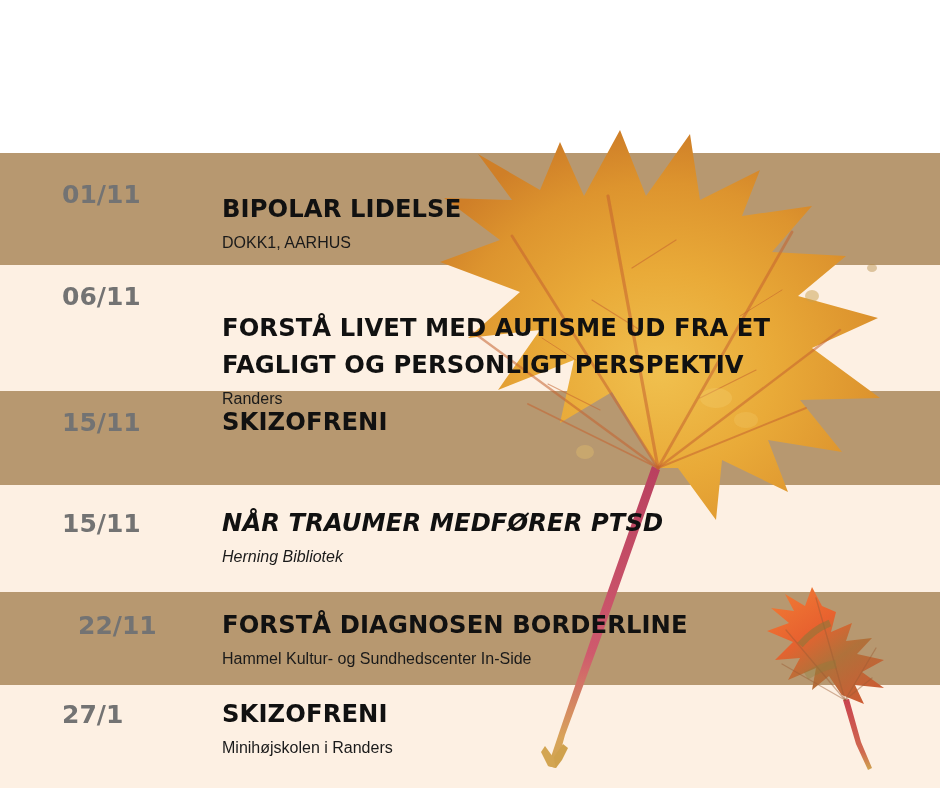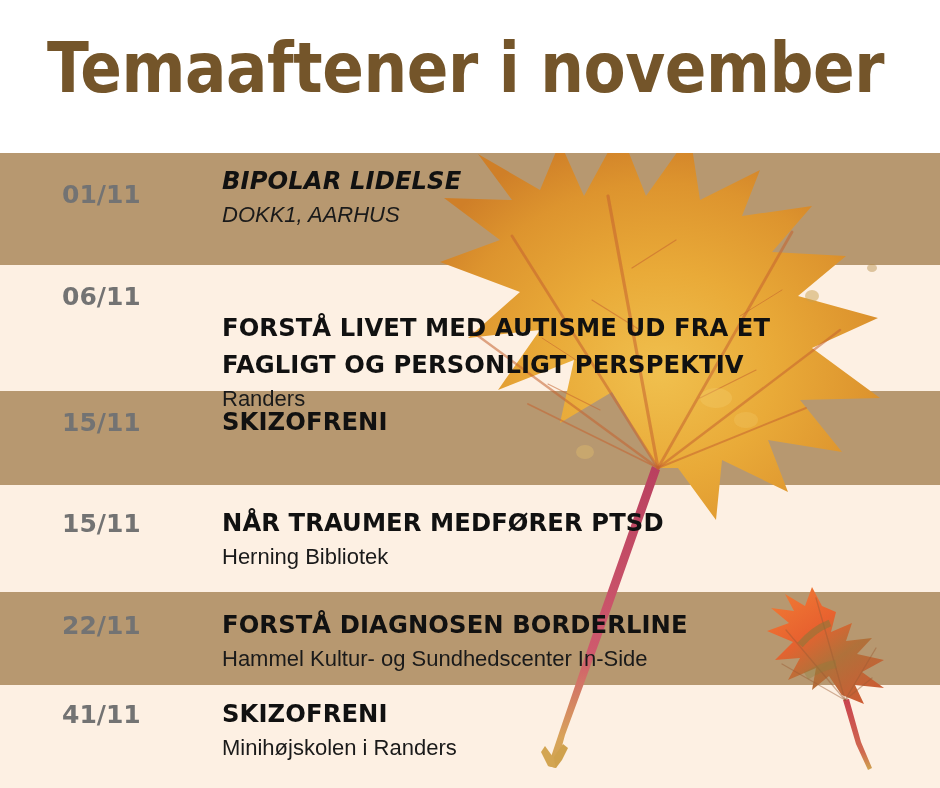--- a/index.html
+++ b/index.html
@@ -93,21 +93,21 @@
     line-height: 37px;
     letter-spacing: 0.1px;
     color: #111111;
     transform: scaleX(0.97);
     transform-origin: left top;
     white-space: nowrap;
   }
   .row-venue {
     font-family: "Liberation Sans", sans-serif;
     font-weight: 400;
-    font-size: 22px;
+    font-size: 16px;
     line-height: 29px;
     color: #1a1a1a;
     white-space: nowrap;
     margin-top: 1px;
   }
 </style>
 </head>
 <body>
 
 <div id="poster">
@@ -203,50 +203,47 @@
           <path d="M845,700 L876,648"></path>
           <path d="M845,700 L782,664"></path>
           <path d="M845,700 L872,678"></path>
         </g>
         <path d="M800,645 q14,-16 30,-22" stroke="#7e7a3a" stroke-opacity="0.5" stroke-width="7" fill="none"></path>
         <path d="M806,676 q16,-10 30,-12" stroke="#8a7f3c" stroke-opacity="0.35" stroke-width="8" fill="none"></path>
       </g>
     </svg>
   </div>
 
-  <div class="header">
-    <div class="poster-title">Temaaftener i november</div>
-  </div>
 
   <div class="rows">
       <div class="row-date" style="top: 179px;">01/11</div>
-      <div class="row-body" style="top: 162px; font-style: italic;">
+      <div class="row-body" style="top: 190px;">
         <div class="row-title">BIPOLAR LIDELSE</div>
         <div class="row-venue">DOKK1, AARHUS</div>
       </div>
       <div class="row-date" style="top: 281px;">06/11</div>
       <div class="row-body" style="top: 277px; margin-top: 32px;">
         <div class="row-title">FORSTÅ LIVET MED AUTISME UD FRA ET</div>
         <div class="row-title">FAGLIGT OG PERSONLIGT PERSPEKTIV</div>
         <div class="row-venue">Randers</div>
       </div>
       <div class="row-date" style="top: 407px;">15/11</div>
       <div class="row-body" style="top: 403px;">
         <div class="row-title">SKIZOFRENI</div>
       </div>
       <div class="row-date" style="top: 508px;">15/11</div>
-      <div class="row-body" style="top: 504px;">
+      <div class="row-body" style="top: 504px; font-style: italic;">
         <div class="row-title">NÅR TRAUMER MEDFØRER PTSD</div>
         <div class="row-venue">Herning Bibliotek</div>
       </div>
-      <div class="row-date" style="top: 610px;">22/11</div>
+      <div class="row-date" style="top: 610px; margin-left: 16px;">22/11</div>
       <div class="row-body" style="top: 606px;">
         <div class="row-title">FORSTÅ DIAGNOSEN BORDERLINE</div>
         <div class="row-venue">Hammel Kultur- og Sundhedscenter In-Side</div>
       </div>
-      <div class="row-date" style="top: 699px;">41/11</div>
+      <div class="row-date" style="top: 699px;">27/1</div>
       <div class="row-body" style="top: 695px;">
         <div class="row-title">SKIZOFRENI</div>
         <div class="row-venue">Minihøjskolen i Randers</div>
       </div>
     </div>
 
 </div>
 
 </body></html>

